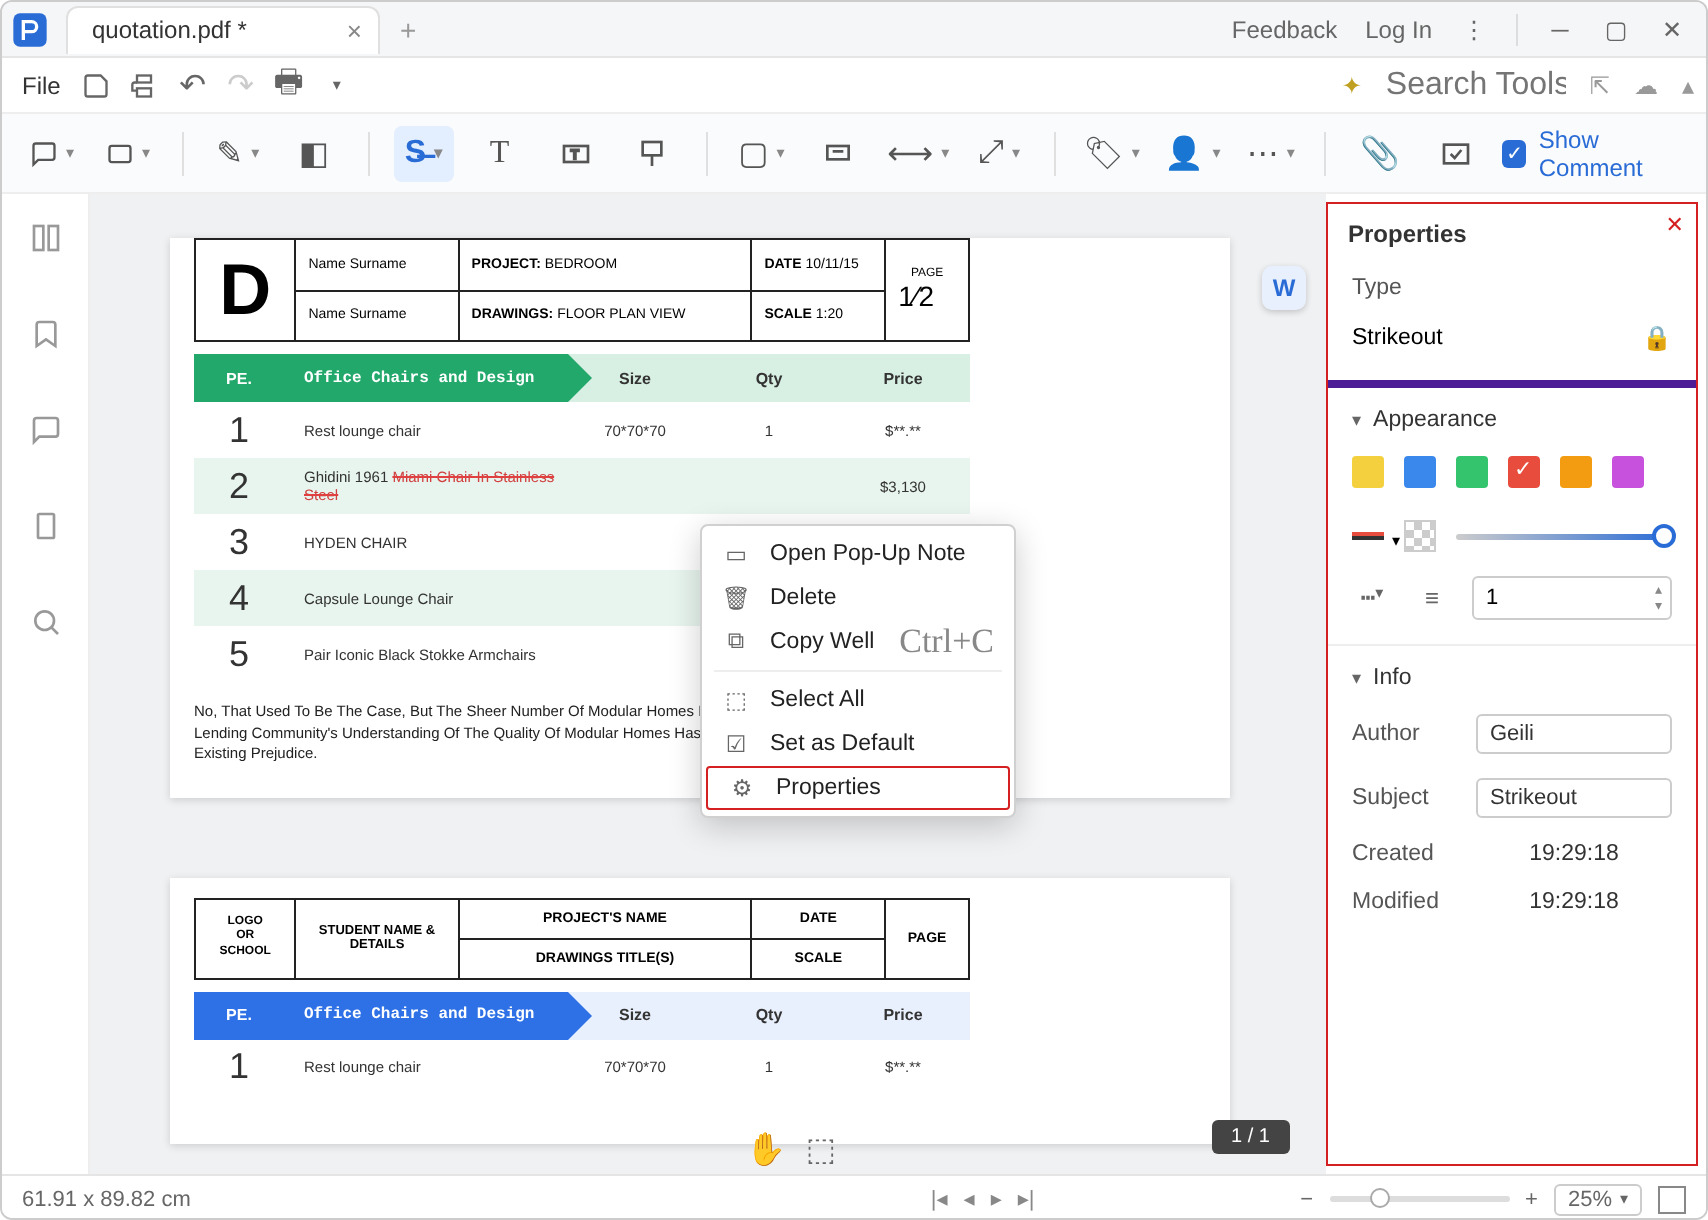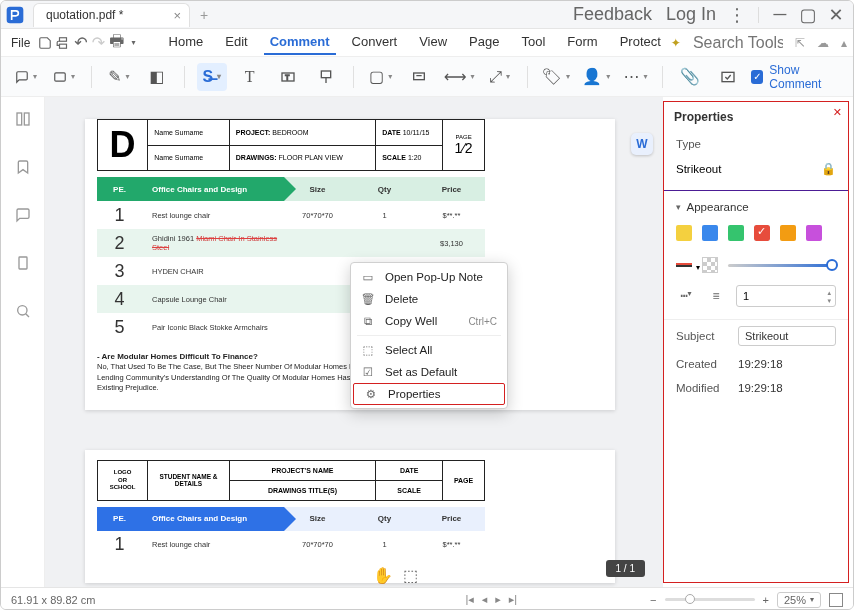--- a/index.html
+++ b/index.html
@@ -5,21 +5,21 @@
     * { box-sizing: border-box; margin: 0; padding: 0; font-family: -apple-system, BlinkMacSystemFont, "Segoe UI", Arial, sans-serif; }
     body { width: 854px; height: 610px; background: #fff; overflow: hidden; border: 1px solid #ccc; border-radius: 6px; }
     
     
     .titlebar { height: 28px; display: flex; align-items: center; background: #f5f6f8; border-bottom: 1px solid #e5e5e5; }
     .app-logo { width: 28px; height: 28px; display:flex; align-items:center; justify-content:center; }
     .app-logo svg { width: 20px; height: 20px; }
     .tab { display: flex; align-items: center; background: #fff; height: 24px; padding: 0 8px 0 12px; border-radius: 6px 6px 0 0; border: 1px solid #e0e0e0; border-bottom: none; font-size: 12px; color: #333; margin-left: 4px; gap: 20px;}
     .tab-close { margin-left: 30px; font-size: 13px; color: #888; cursor: pointer; }
     .tab-add { margin-left: 10px; color: #999; font-size: 14px; }
-    .titlebar-right { margin-left: auto; display:flex; align-items:center; gap: 14px; padding-right: 10px; color: #666; font-size: 18px;}
+    .titlebar-right { margin-left: auto; display:flex; align-items:center; gap: 14px; padding-right: 10px; color: #666; font-size: 12px;}
     .win-btn { width: 14px; height: 14px; display:inline-flex; align-items:center; justify-content:center; color: #666;}
     
     
     .menubar { height: 28px; display:flex; align-items: center; padding: 0 6px; gap: 4px; border-bottom: 1px solid #eee;}
     .menubar .file-lbl { font-size: 12px; color: #333; padding: 2px 4px;}
     .menubar .qicon { width: 20px; height: 20px; display:inline-flex; align-items:center; justify-content:center; color: #666; }
     .menu-tabs { display:flex; gap: 10px; margin-left: 20px;}
     .menu-tabs span { font-size: 13px; color: #333; padding: 4px 6px; cursor: pointer;}
     .menu-tabs .active { color: #2a6cd6; border-bottom: 2px solid #2a6cd6; font-weight: 600;}
     .menubar-right { margin-left: auto; display:flex; align-items:center; gap: 12px; color:#999; font-size:12px;}
@@ -40,25 +40,25 @@
     .leftbar .licon { width: 20px; height: 20px; display:flex; align-items:center; justify-content:center; }
     
     .canvas { flex:1; background: #f0f1f3; overflow: hidden; position: relative; padding: 12px 0 0 40px;}
     
     .page { width: 530px; background: #fff; box-shadow: 0 1px 4px rgba(0,0,0,0.15); padding: 0; position: relative; margin-bottom: 40px;}
     
     
     .hdr-table { width: 388px; margin-left: 12px; border: 1.5px solid #222; border-collapse: collapse; font-size: 7px; margin-top: 10px;}
     .hdr-table td { border: 1px solid #222; padding: 4px 6px; }
     .big-d { font-size: 36px; font-weight: 900; text-align:center; }
-    .page-frac { font-size: 14px; text-align:center;}
+    .page-frac { font-size: 14px; text-align:left;}
     
     .green-band { display:flex; align-items:center; height: 24px; margin-left:12px; width: 388px; font-size: 8px; font-weight: 600; margin-top: 6px;}
     .pe-cell { width: 45px; background: #22a86b; color:#fff; display:flex; align-items:center; justify-content:center; height: 100%;}
-    .ocd-cell { width: 142px; background: #22a86b; color:#fff; display:flex; align-items:center; padding-left: 10px; height: 100%; position:relative;}
+    .ocd-cell { width: 142px; background: #22a86b; color:#fff; display:flex; align-items:center; padding-left: 10px; height: 100%; position:relative;font-family:Liberation Mono, monospace;}
     .ocd-cell:after { content:""; position:absolute; right:-12px; top:0; border-top: 12px solid transparent; border-bottom: 12px solid transparent; border-left: 12px solid #22a86b;}
     .size-cell, .qty-cell, .price-cell { flex:1; background:#d8efe3; display:flex; align-items:center; justify-content:center; height:100%; font-weight:600; color:#333;}
     
     .data-row { display:flex; height: 28px; width: 388px; margin-left: 12px; font-size: 7.5px; align-items:center;}
     .data-row.alt { background: #e8f5ee; }
     .data-row .n { width: 45px; display:flex; align-items:center; justify-content:center; font-size: 18px; font-weight: 500; color: #333; }
     .data-row .desc { width: 142px; padding-left: 10px; color:#333;}
     .data-row .sz, .data-row .qt, .data-row .pr { flex:1; text-align:center; color:#333;}
     .strike { text-decoration: line-through; text-decoration-color: #e04040; color: #d04040;}
     
@@ -66,34 +66,34 @@
     .q-text .h { font-weight: 700; font-size: 8px;}
     
     .blue-band { display:flex; align-items:center; height: 24px; margin-left:12px; width: 388px; font-size: 8px; font-weight: 600; margin-top: 6px;}
     .blue-band .pe-cell, .blue-band .ocd-cell { background: #2e71e6; }
     .blue-band .ocd-cell:after { border-left-color: #2e71e6; }
     .blue-band .size-cell, .blue-band .qty-cell, .blue-band .price-cell { background: #e9f0fd; }
     
     
     .ctx-menu { position: absolute; left: 305px; top: 165px; width: 158px; background: #fff; border: 1px solid #d0d0d0; border-radius: 4px; box-shadow: 0 4px 16px rgba(0,0,0,0.2); font-size: 11.5px; padding: 3px 0; z-index: 100;}
     .ctx-item { display:flex; align-items:center; height: 22px; padding: 0 10px; gap: 10px; color: #222;}
-    .ctx-item .sc { margin-left:auto; color:#888; font-size: 10px;}
+    .ctx-item .sc { margin-left:auto; color:#888; font-size: 17px; font-family: Liberation Serif, serif;}
     .ctx-item.hl { border: 1.5px solid #d42020; border-radius: 2px; margin: 0 2px; }
     .ctx-sep { height: 1px; background:#eee; margin: 3px 6px;}
     .ctx-ico { width: 14px; display:flex; justify-content:center; color:#666;}
     
     
     .w-badge { position:absolute; right: 10px; top: 36px; width: 22px; height: 22px; border-radius: 5px; background:#e9f0fd; color:#2a6cd6; display:flex; align-items:center; justify-content:center; font-size:12px; font-weight:600; box-shadow:0 1px 3px rgba(0,0,0,0.2);}
     .pg-badge { position:absolute; right: 18px; bottom: 10px; background:#444; color:#fff; font-size: 10px; padding: 3px 10px; border-radius: 3px;}
     
     
     .props { width: 186px; border: 1.5px solid #d42020; margin: 4px 4px 4px 0; font-size: 12px; display:flex; flex-direction:column; position: relative;}
     .props-hdr { padding: 8px 10px; font-weight:600; color:#333; font-size: 12px;}
     .props-close { position:absolute; right: 6px; top: 4px; font-size: 11px; color: #d42020;}
-    .p-section { padding: 6px 12px 10px; border-bottom: 1px solid #4c1d95;}
+    .p-section { padding: 6px 12px 10px; border-bottom: 4px solid #4c1d95;}
     .p-section .lbl { color:#555; font-size: 11.5px; margin-bottom: 8px; }
     .p-row { display:flex; justify-content:space-between; align-items:center; padding: 4px 0; font-size: 11.5px; }
     .lock-icon { color:#888; font-size: 12px;}
     .collapse-h { display:flex; align-items:center; gap: 6px; font-size: 11.5px; color:#333; padding: 10px 12px 6px;}
     .collapse-h::before { content: "▾"; font-size: 9px; color:#666;}
     
     .swatches { display:flex; gap: 10px; padding: 6px 12px 10px;}
     .sw { width: 16px; height: 16px; border-radius: 2px;}
     .sw.sel { outline: 2px solid #fff; box-shadow: 0 0 0 1px #ccc; position:relative;}
     .sw.sel::after { content:"✓"; position:absolute; color:#fff; font-size:11px; left:3px; top:0;}
@@ -104,21 +104,21 @@
     .slider-thumb { position:absolute; right: -2px; top: -5px; width: 12px; height: 12px; border-radius: 50%; background:#fff; border: 2px solid #2a6cd6;}
     
     .line-row { display:flex; align-items:center; gap: 10px; padding: 6px 12px 12px; border-bottom: 1px solid #eee;}
     .line-ico { width: 20px; display:flex; justify-content:center; color:#666;}
     .spin { flex:1; border:1px solid #ccc; border-radius:3px; height:22px; display:flex; align-items:center; padding: 0 6px; font-size: 11px; position:relative;}
     .spin::after { content:"▴\A▾"; white-space:pre; position:absolute; right:4px; top:0; font-size:7px; line-height:8px; color:#888; padding-top: 3px;}
     
     .info-row { display:flex; align-items:center; padding: 6px 12px; font-size: 11.5px; gap: 8px;}
     .info-row .k { color:#555; width: 54px;}
     .info-row .v-box { flex:1; border:1px solid #ccc; border-radius:3px; padding: 3px 6px; font-size: 11px; color:#333;}
-    .info-row .v-text { flex:1; text-align:left; color:#333;}
+    .info-row .v-text { flex:1; text-align:center; color:#333;}
     
     
     .statusbar { height: 24px; border-top: 1px solid #e5e5e5; display:flex; align-items:center; padding: 0 10px; font-size: 11px; color:#666; background:#fff;}
     .statusbar .right { margin-left:auto; display:flex; align-items:center; gap: 8px;}
     .zoom-track { width: 90px; height: 3px; background:#ddd; border-radius:2px; position:relative;}
     .zoom-thumb { position:absolute; left: 20px; top:-4px; width:10px; height:10px; border-radius:50%; background:#fff; border:1px solid #aaa;}
     .zoom-box { border:1px solid #ccc; border-radius:3px; padding: 1px 6px; display:flex; align-items:center; gap:4px;}
     .fit-ico { width:14px; height:14px; border:1px solid #888; position:relative;}
     
     .tbl2 { width: 388px; margin-left: 12px; border: 1.5px solid #222; border-collapse: collapse; font-size: 7px;}
@@ -164,31 +164,20 @@
         <rect x="6" y="3" width="12" height="6"></rect>
         <rect x="6" y="14" width="12" height="7"></rect>
         <path d="M6 9H4a2 2 0 00-2 2v5h4"></path>
       </svg>
     </span>
   <span class="qicon">↶</span>
   <span class="qicon" style="color:#ccc">↷</span>
   <span class="qicon">🖶</span>
   <span class="qicon chev" style="font-size:8px">▾</span>
 
-  <div class="menu-tabs">
-    <span>Home</span>
-    <span>Edit</span>
-    <span class="active">Comment</span>
-    <span>Convert</span>
-    <span>View</span>
-    <span>Page</span>
-    <span>Tool</span>
-    <span>Form</span>
-    <span>Protect</span>
-  </div>
 
   <div class="menubar-right">
     <span style="color:#c0a020">✦</span>
     <input placeholder="Search Tools" style="">
     <span>⇱</span>
     <span>☁</span>
     <span>▴</span>
   </div>
 </div>
 
@@ -345,21 +334,20 @@
       </div>
       <div class="data-row">
         <div class="n">5</div>
         <div class="desc">Pair Iconic Black Stokke Armchairs</div>
         <div class="sz"></div>
           <div class="qt"></div>
         <div class="pr">$6,432.78</div>
       </div>
 
       <div class="q-text">
-        <div class="h">- Are Modular Homes Difficult To Finance?</div>
         <div>No, That Used To Be The Case, But The Sheer Number Of Modular Homes Being Constructed, As Well As The Lending Community's Understanding Of The Quality Of Modular Homes Has All But Eliminated Any Previously Existing Prejudice.</div>
       </div>
     </div>
 
     <div class="page" style="padding-top:10px; padding-bottom: 24px;">
       <table class="tbl2">
         <tbody>
             <tr>
           <td rowspan="2" style="width:48px;font-size:6px;line-height:1.2">
                 <div>LOGO</div>
@@ -463,20 +451,27 @@
         </div>
     </div>
     <div class="line-row">
       <span class="line-ico">┅ <span style="font-size:8px">▾</span></span>
       <span class="line-ico">≡</span>
       <div class="spin">
           <span>1</span>
         </div>
     </div>
 
+    <div class="collapse-h">
+        <span>Info</span>
+      </div>
+    <div class="info-row">
+      <span class="k">Author</span>
+      <span class="v-box">Geili</span>
+    </div>
     <div class="info-row">
       <span class="k">Subject</span>
       <span class="v-box">Strikeout</span>
     </div>
     <div class="info-row">
       <span class="k">Created</span>
       <span class="v-text">19:29:18</span>
     </div>
     <div class="info-row">
       <span class="k">Modified</span>

